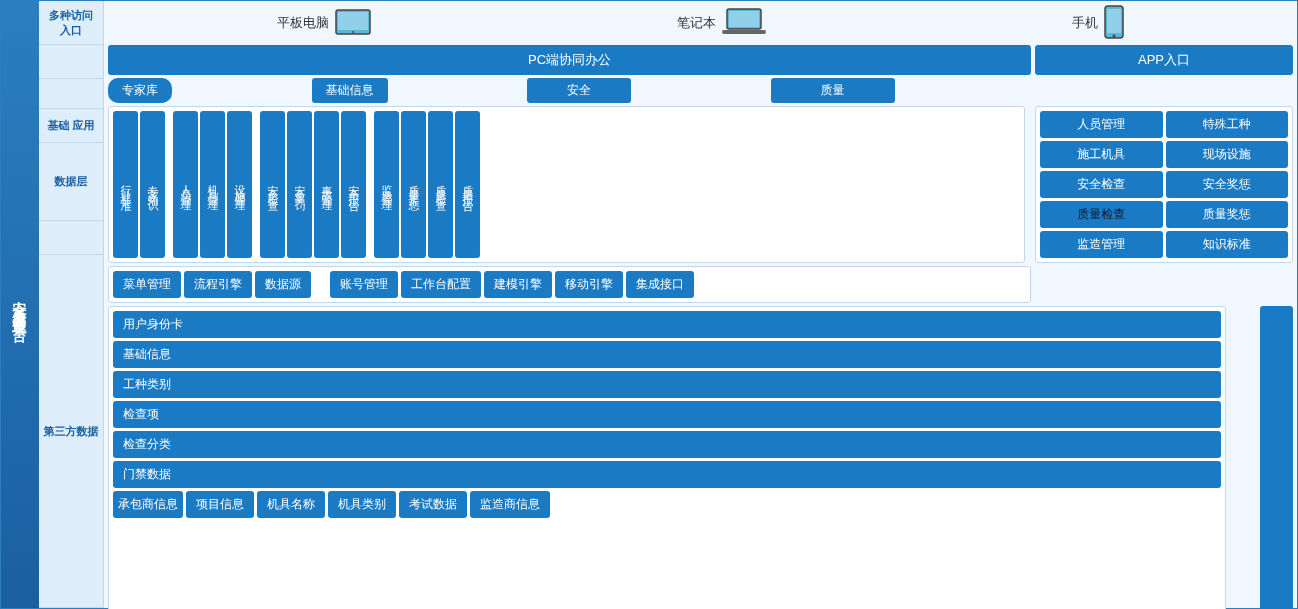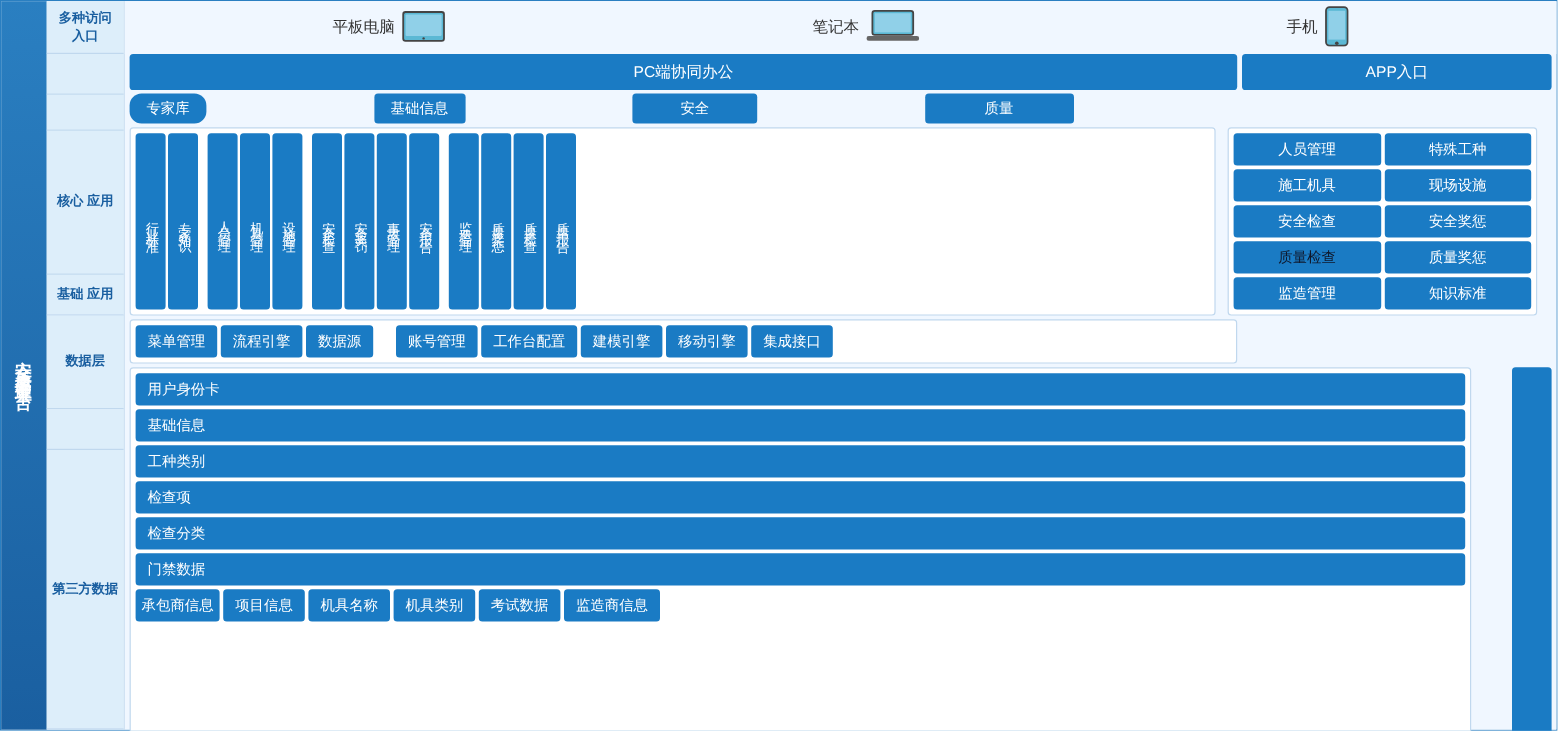--- a/index.html
+++ b/index.html
@@ -105,23 +105,20 @@
   <div class="labels-column">
 
     <div class="label-section lh-device" style="height:44px;">
       <span>多种访问<br>入口</span>
     </div>
 
     <div class="label-section" style="height:34px;"></div>
 
     <div class="label-section" style="height:30px;"></div>
 
-    <div class="label-section" style="height:120px;flex-direction:column;">
-      <span>核心  应用</span>
-    </div>
 
     <div class="label-section" style="height:34px;">
       <span>基础  应用</span>
     </div>
 
     <div class="label-section" style="height:78px;">
       <span>数据层</span>
     </div>
 
     <div class="label-section" style="height:34px;"></div>
@@ -191,21 +188,21 @@
         <div style="flex:1;"></div>
         <div style="background:#1a7bc4;color:white;border-radius:3px;padding:4px 50px;font-size:12px;display:flex;align-items:center;justify-content:center;">
           <span>质量</span>
         </div>
         <div style="flex:1;"></div>
       </div>
 
       <div style="width:258px;flex-shrink:0;"></div>
     </div>
 
-    <div style="display:flex;gap:10px;padding:0 16px 3px 4px;flex-shrink:0;">
+    <div style="display:flex;gap:10px;padding:0 4px 3px 4px;flex-shrink:0;">
 
       <div style="flex:1;background:white;border:1px solid #c0d8ee;border-radius:3px;display:flex;gap:2px;padding:4px;min-height:110px;">
         <div style="background:#1a7bc4;color:white;border-radius:3px;padding:4px 5px;font-size:11px;display:flex;align-items:center;justify-content:center;writing-mode:vertical-rl;letter-spacing:1px;min-width:22px;">
             <span>行
 业
 标
 准</span>
           </div>
         <div style="background:#1a7bc4;color:white;border-radius:3px;padding:4px 5px;font-size:11px;display:flex;align-items:center;justify-content:center;writing-mode:vertical-rl;letter-spacing:1px;min-width:22px;">
             <span>专

